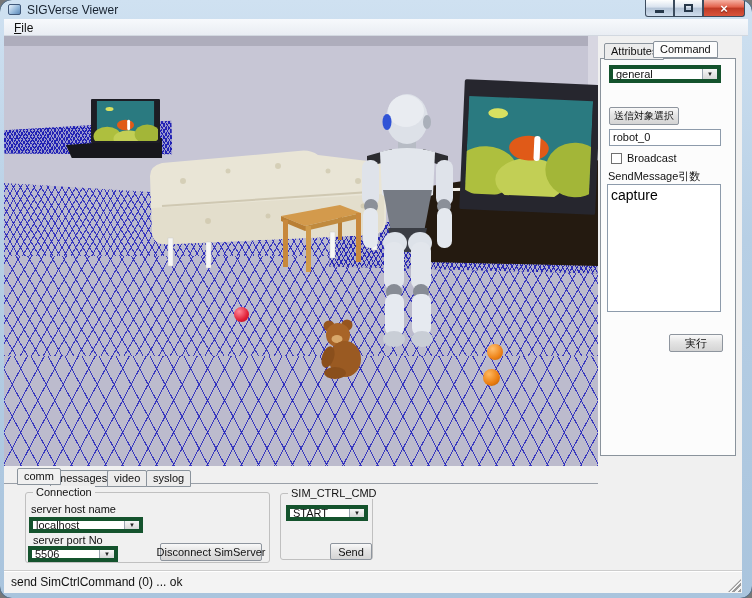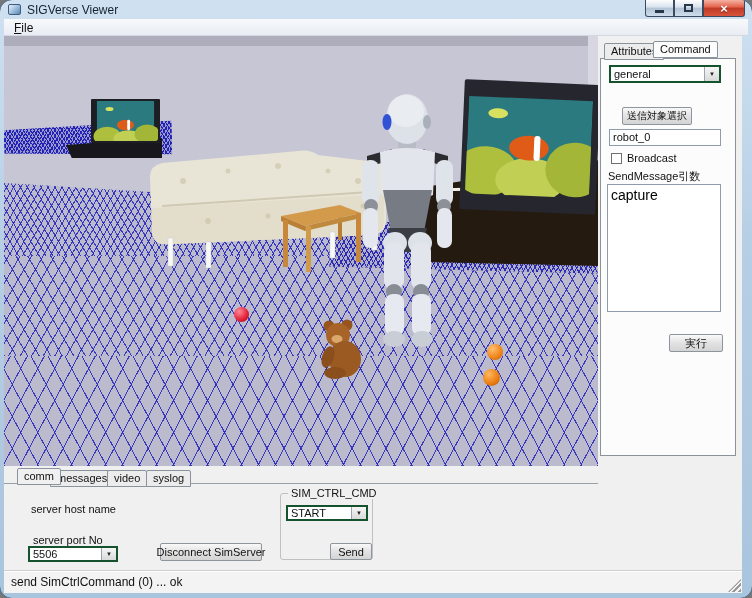--- a/index.html
+++ b/index.html
@@ -75,21 +75,21 @@
            background:radial-gradient(circle at 35% 30%,#ffc070,#ee8318 60%,#b85c08);}
   .ball.o2{left:479px;top:333px;width:17px;height:17px;
            background:radial-gradient(circle at 35% 30%,#ffb860,#ea7d10 60%,#b05806);}
 
   
   .rpanel{left:594px;top:0;width:144px;height:534px;background:#f0f0f0;}
   .tab{position:absolute;border:1px solid #8a939c;background:#ececec;font-size:11px;
        padding:1px 6px 2px 6px;border-radius:2px 2px 0 0;white-space:nowrap;}
   .tab.sel{background:#fcfcfc;z-index:3;}
   .rtab-page{left:2px;top:22px;width:136px;height:398px;background:#fcfcfc;border:1px solid #8a939c;}
-  .combo{position:absolute;background:#fff;border:2px solid #14532d;}
+  .combo{position:absolute;background:#fff;border:4px solid #14532d;}
   .combo .val{position:absolute;left:3px;top:50%;transform:translateY(-50%);white-space:nowrap;}
   .combo .dd{position:absolute;right:0;top:0;bottom:0;width:15px;
              background:linear-gradient(#f6f6f6,#d9d9d9);border-left:1px solid #9aa4b0;
              display:flex;align-items:center;justify-content:center;font-size:6px;color:#222;}
   .btn{position:absolute;background:linear-gradient(#f9f9f9,#e4e4e4 45%,#d4d4d4);
        border:1px solid #8e959e;border-radius:2px;display:flex;align-items:center;
        justify-content:center;white-space:nowrap;}
   .field{position:absolute;background:#fff;border:1px solid #8d9bab;padding:1px 3px;line-height:13px;}
   .cbrow{position:absolute;display:flex;align-items:center;gap:5px;}
   .cbox{width:11px;height:11px;background:#fff;border:1px solid #707070;}
@@ -260,40 +260,47 @@
 
     <div class="abs rpanel">
       <div class="tab" style="left:6px;top:7px;z-index:1;">Attributes</div>
       <div class="tab sel" style="left:55px;top:5px;">Command</div>
 
       <div class="abs rtab-page">
         <div class="combo" style="left:8px;top:6px;width:112px;height:18px;">
           <span class="val">general</span>
           <span class="dd">▼</span>
         </div>
-        <div class="btn" style="left:8px;top:48px;width:70px;height:18px;font-size:10px;margin-left:13px;">送信対象選択</div>
+        <div class="btn" style="left:8px;top:48px;width:70px;height:18px;font-size:10px;">送信対象選択</div>
         <div class="field" style="left:8px;top:70px;width:112px;height:17px;">robot_0</div>
         <div class="cbrow" style="left:10px;top:93px;">
           <span class="cbox"></span>
           <span>Broadcast</span>
         </div>
         <div class="lbl" style="left:7px;top:110px;">SendMessage引数</div>
         <textarea class="ta" style="left: 6px; top: 125px; width: 114px; height: 128px;">capture</textarea>
         <div class="btn" style="left:68px;top:275px;width:54px;height:18px;">実行</div>
       </div>
     </div>
 
     <div class="abs dock">
       <div class="abs dock-line"></div>
       <div class="tab sel" style="left:13px;top:2px;background:#f0f0f0;">comm</div>
       <div class="tab" style="left:46px;top:4px;">messages</div>
       <div class="tab" style="left:103px;top:4px;">video</div>
       <div class="tab" style="left:142px;top:4px;">syslog</div>
 
+      <div class="group" style="left:21px;top:26px;width:245px;height:71px;">
+        <span class="glabel">Connection</span>
+      </div>
       <div class="lbl abs" style="left:27px;top:37px;">server host name</div>
+      <div class="combo" style="left:25px;top:51px;width:114px;height:16px;">
+        <span class="val">localhost</span>
+        <span class="dd">▼</span>
+      </div>
       <div class="lbl abs" style="left:29px;top:68px;">server port No</div>
       <div class="combo" style="left:24px;top:80px;width:90px;height:16px;">
         <span class="val">5506</span>
         <span class="dd">▼</span>
       </div>
       <div class="btn" style="left:156px;top:77px;width:102px;height:18px;">Disconnect SimServer</div>
 
       <div class="group" style="left:276px;top:27px;width:93px;height:67px;">
         <span class="glabel">SIM_CTRL_CMD</span>
       </div>

